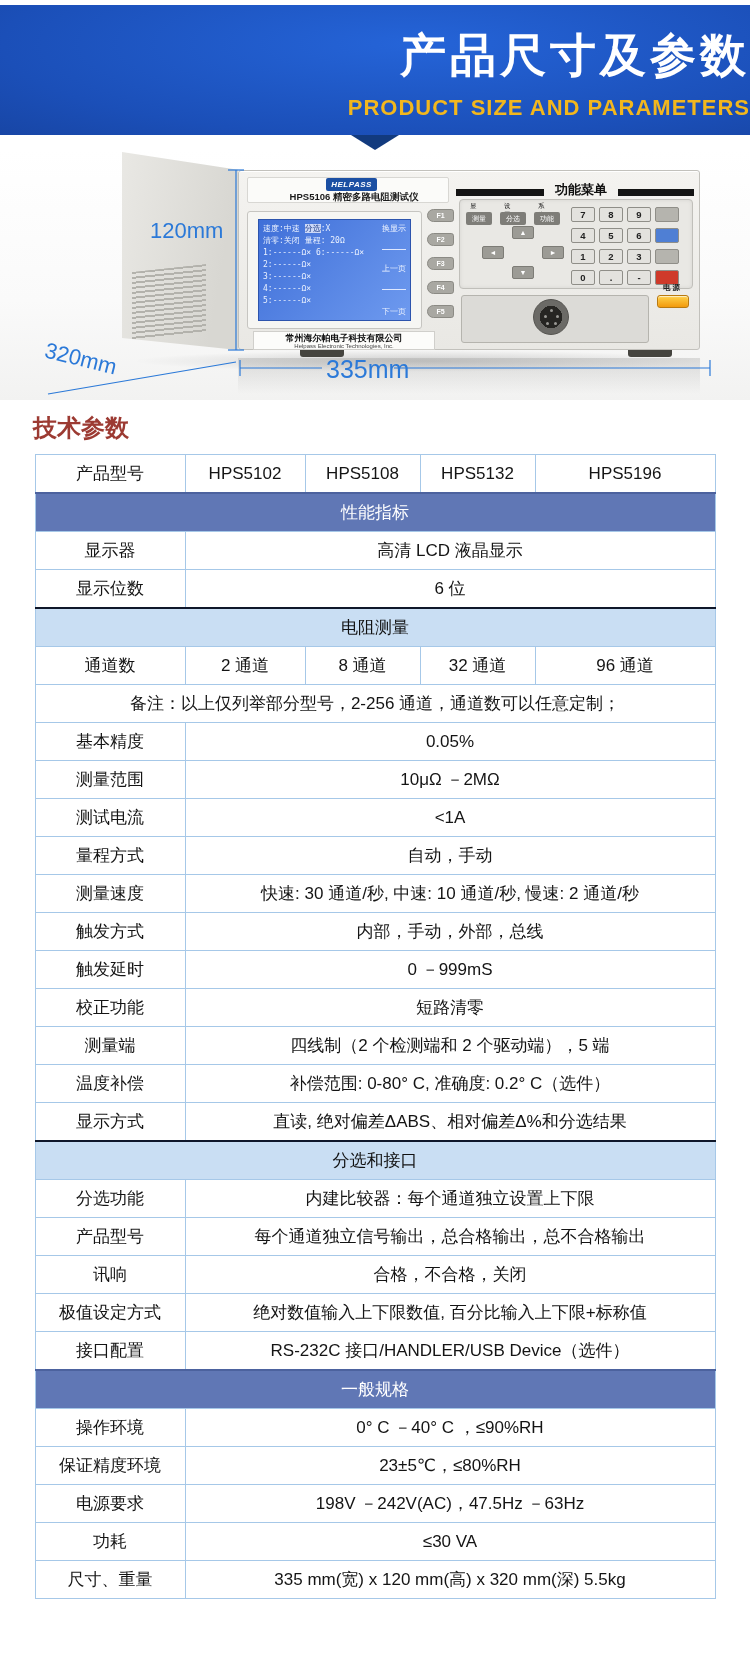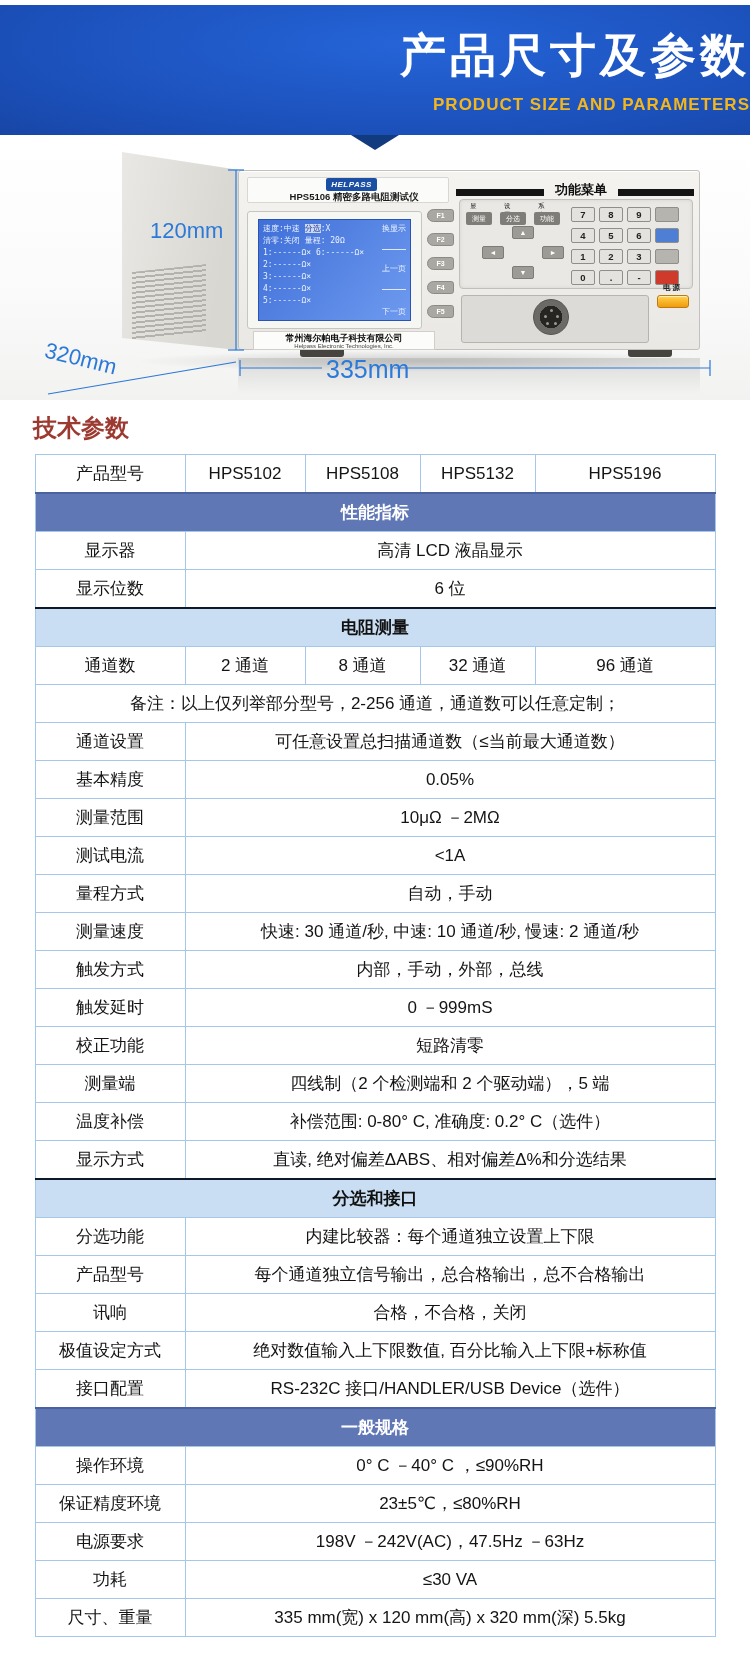--- a/index.html
+++ b/index.html
@@ -2,21 +2,21 @@
 <html><head>
 <meta charset="utf-8">
 <style>
   html,body{margin:0;padding:0;background:#fff;}
   body{width:750px;font-family:"Liberation Sans","DejaVu Sans",sans-serif;color:#111;}
   
   .banner{margin-top:5px;height:130px;
     background:radial-gradient(130% 170% at 55% 30%, #2564d8 0%, #1b4fb8 42%, #102f78 100%);
     text-align:right;}
   .banner-title{padding-top:20px;font-size:46px;font-weight:900;color:#fff;letter-spacing:4px;}
-  .banner-sub{margin-top:8px;font-size:17px;font-weight:700;color:#f3b71d;letter-spacing:1px;}
+  .banner-sub{margin-top:8px;font-size:22px;font-weight:700;color:#f3b71d;letter-spacing:1px;}
   .banner-pointer{width:0;height:0;margin:0 auto;border-left:24px solid transparent;
     border-right:24px solid transparent;border-top:15px solid #123a7e;}
   
   .photo{position:relative;height:250px;background:linear-gradient(180deg,#ffffff 0%,#fafafa 60%,#f2f2f1 100%);overflow:hidden;}
   .photo *{position:absolute;box-sizing:border-box;}
   .shadow{left:130px;top:200px;width:580px;height:22px;border-radius:50%;
     background:radial-gradient(ellipse at center, rgba(0,0,0,.16), rgba(0,0,0,0) 70%);}
   .side-face{left:122px;top:2px;width:116px;height:198px;
     clip-path:polygon(100% 9%,0 0,0 94%,100% 100%);
     background:linear-gradient(100deg,#e9e8e4 0%,#d8d7d2 80%);}
@@ -82,21 +82,21 @@
   .dim-d{left:44px;top:196px;font-size:22px;transform:rotate(14deg);}
   .dim-w{left:326px;top:205px;font-size:25px;}
   
   .sec-heading{margin:12px 0 10px 33px;font-size:24px;font-weight:700;color:#9c3a32;}
   
   table.spec{border-collapse:collapse;margin:0 auto;width:680px;table-layout:fixed;}
   table.spec td{border:1px solid #a6c8e8;text-align:center;font-size:17px;color:#141414;
     padding:8px 5px;line-height:21px;background:#fff;word-break:break-all;}
   td.label{padding:8px 2px;}
   td.models-label,td.label{background:#fff;}
-  td.section{text-align:left;padding:5px 0 5px 45px;font-weight:700;font-size:17px;}
+  td.section{text-align:left;padding:5px 0 5px 45px;font-weight:400;font-size:17px;}
   td.section.dark{background:#6077b5;color:#fff;border-top:2px solid #4c629e;}
   td.section.light{background:#c9def3;color:#111;border-top:2px solid #0f172a;}
   td.full{padding:9px 6px;}
   td.models{padding:10px 4px;}
 </style>
 </head>
 <body>
 
 <div class="banner">
   <div class="banner-title">产品尺寸及参数</div>
@@ -258,24 +258,20 @@
         <td class="label models-label">通道数</td>
         <td class="models">2 通道</td>
         <td class="models">8 通道</td>
         <td class="models">32 通道</td>
         <td class="models">96 通道</td>
       </tr>
       <tr>
         <td class="full" colspan="5">备注：以上仅列举部分型号，2-256 通道，通道数可以任意定制；</td>
       </tr>
       <tr>
-        <td class="label">通道设置</td>
-        <td colspan="4">可任意设置总扫描通道数（≤当前最大通道数）</td>
-      </tr>
-      <tr>
         <td class="label">基本精度</td>
         <td colspan="4">0.05%</td>
       </tr>
       <tr>
         <td class="label">测量范围</td>
         <td colspan="4">10μΩ －2MΩ</td>
       </tr>
       <tr>
         <td class="label">测试电流</td>
         <td colspan="4">&lt;1A</td>

